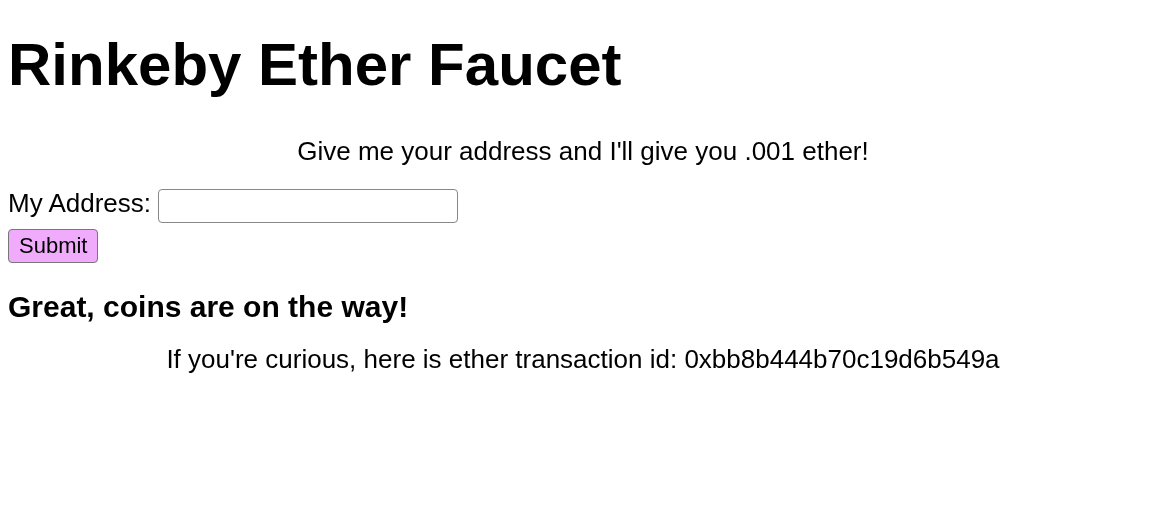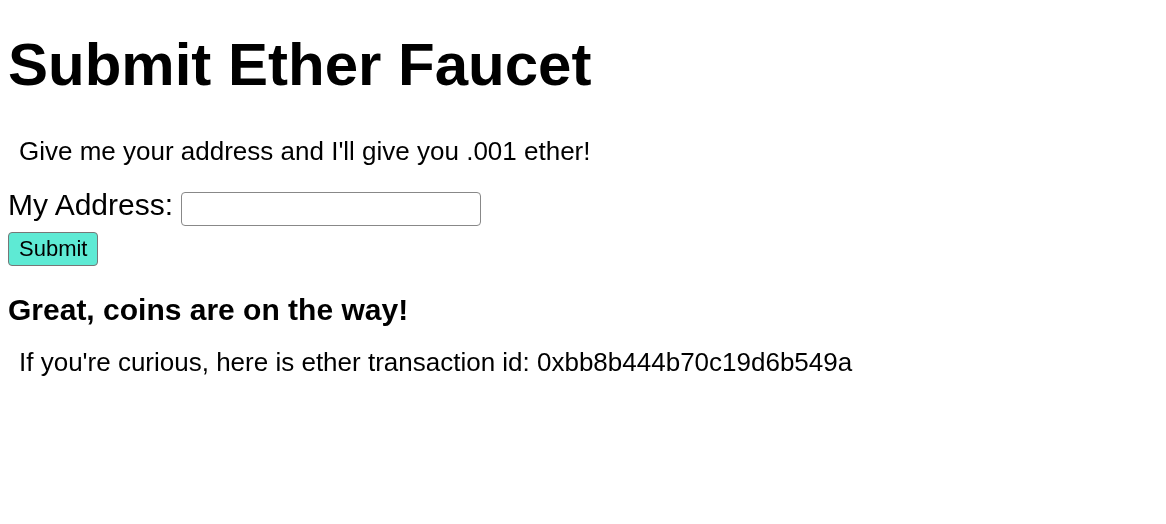--- a/index.html
+++ b/index.html
@@ -15,57 +15,58 @@
       margin: 0.4em 0 0.6em 0;
       line-height: 1.1;
     }
     h2 {
       font-size: 30px;
       font-weight: 700;
       margin: 0.9em 0 0.6em 0;
     }
     p {
       font-size: 26px;
-      margin: 0.7em 11px;
+      margin: 0.7em 0;
       line-height: 1.35;
+      text-align: center;
     }
     label {
-      font-size: 30px;
+      font-size: 26px;
     }
     input[type="text"] {
       font-size: 20px;
       height: 30px;
       width: 290px;
       border: 1px solid #888;
       border-radius: 4px;
       padding: 1px 4px;
       background: #fff;
       vertical-align: baseline;
     }
     button {
       font-size: 22px;
       font-family: Arial, sans-serif;
       padding: 3px 10px;
       border: 1px solid #777;
       border-radius: 4px;
-      background: #5eead4;
+      background: #f0abfc;
       cursor: pointer;
       margin-top: 6px;
     }
     .form-row {
       margin-top: 1.2em;
     }
     button {
       display: block;
     }
   </style>
 </head>
 <body>
 
-<h1>Submit Ether Faucet</h1>
+<h1>Rinkeby Ether Faucet</h1>
 
 <p>Give me your address and I'll give you .001 ether!</p>
 
 <div class="form-row">
   <label>My Address: </label><input type="text" value="" style="">
   <button>Submit</button>
 </div>
 
 <h2>Great, coins are on the way!</h2>
 

